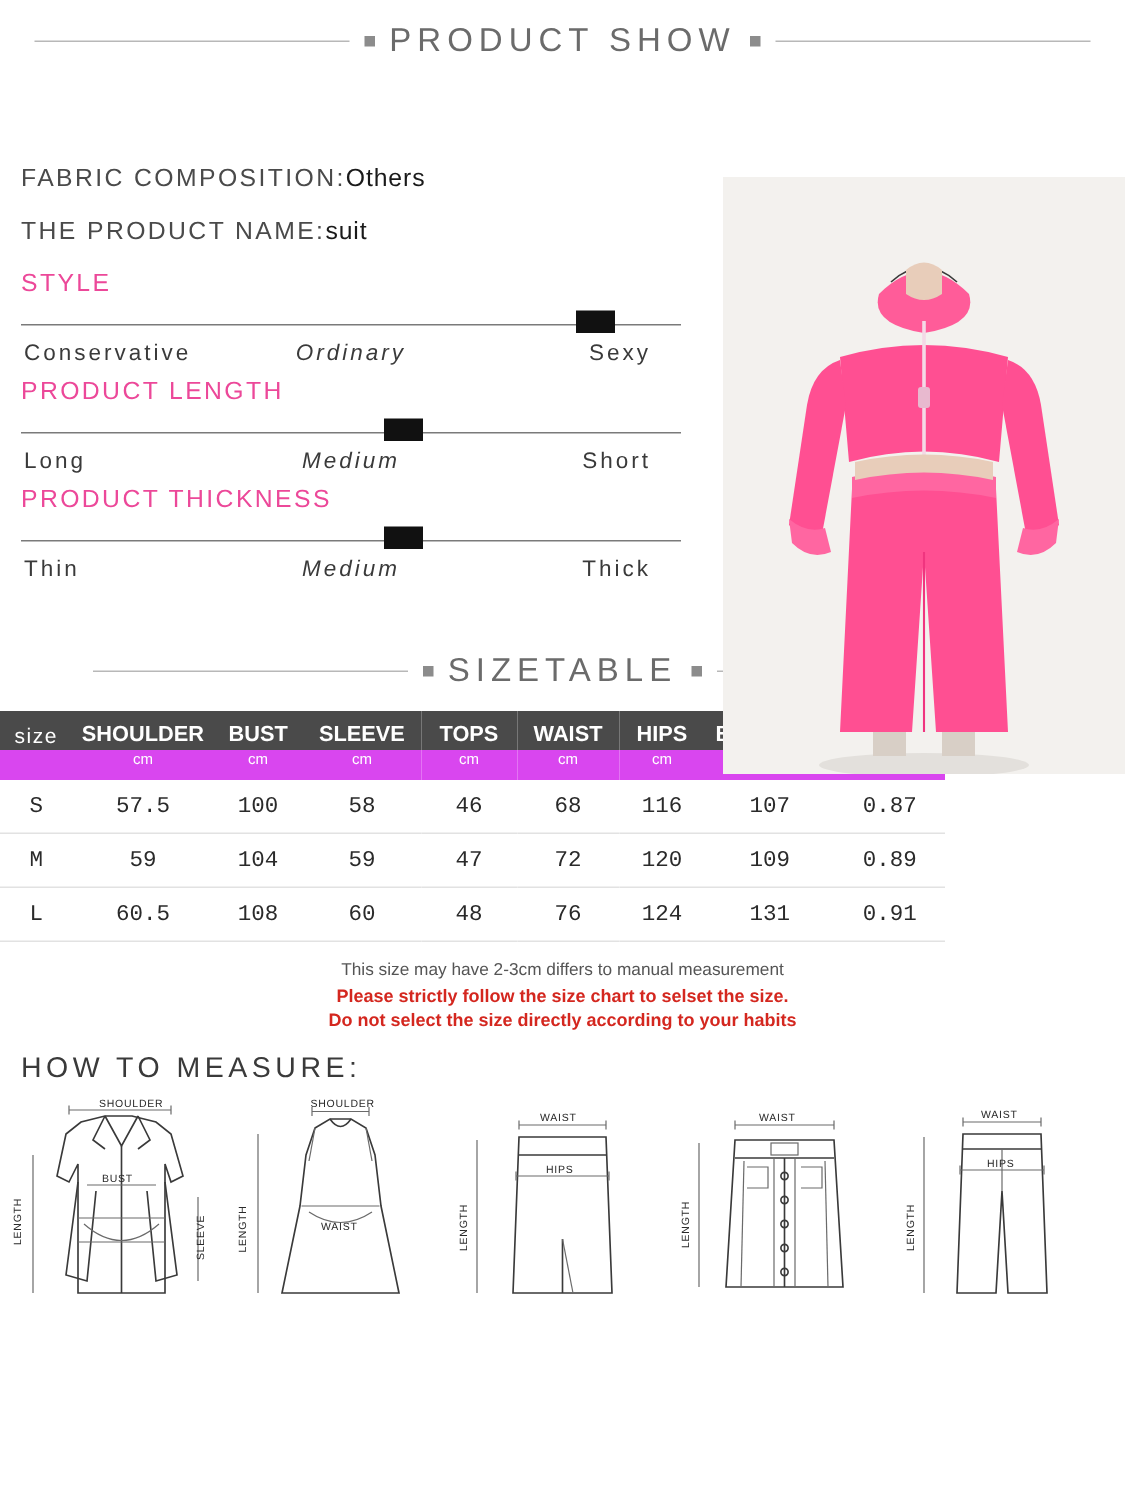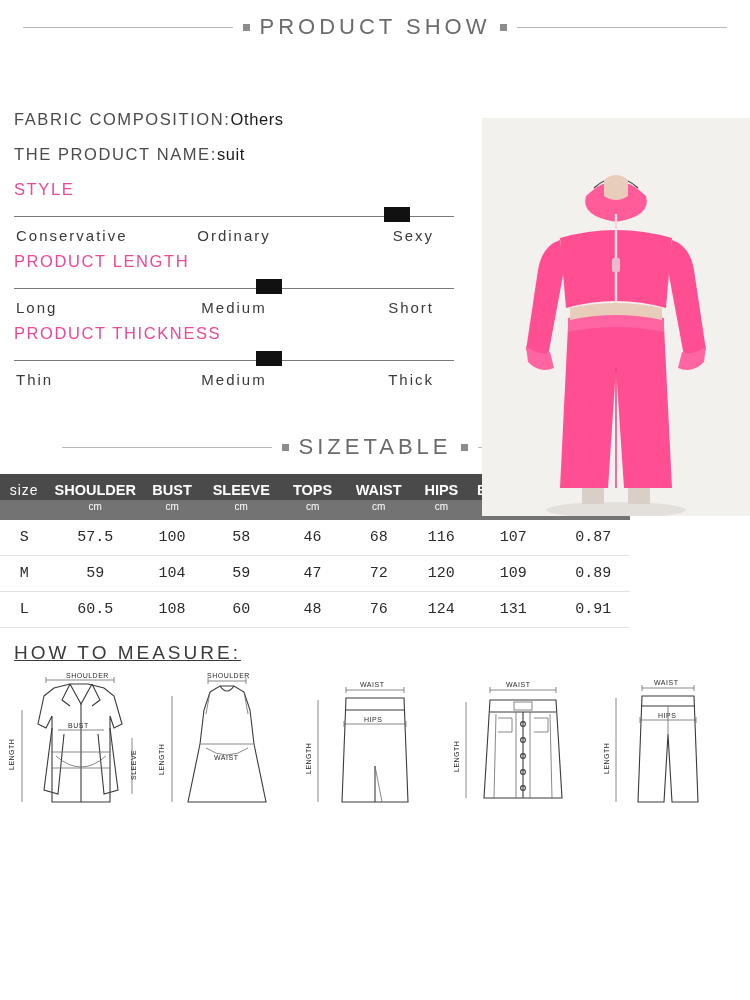--- a/index.html
+++ b/index.html
@@ -58,21 +58,21 @@
   .track .marker {
     position: absolute; top: 2px; width: 26px; height: 15px;
     background: #111; transform: translateX(-50%);
   }
   .ticks {
     display: flex; justify-content: space-between;
     font-size: 15px; letter-spacing: 2px; color: #3a3a3a;
     padding: 4px 2px 0 2px;
   }
   .ticks span:nth-child(1) { width: 33%; text-align: left; }
-  .ticks span:nth-child(2) { width: 34%; text-align: center; }
+  .ticks span:nth-child(2) { width: 34%; text-align: center; font-style: italic; }
   .ticks span:nth-child(3) { width: 33%; text-align: right; padding-right: 18px; }
 
   
   .photo {
     position: absolute; right: 0; top: 78px;
     width: 268px; height: 398px;
     background: #f4f2ef;
     overflow: hidden;
   }
 
@@ -82,42 +82,41 @@
     width: 630px; border-collapse: collapse;
     font-family: "Liberation Mono", monospace;
   }
   table.sizetable thead th {
     background: #4a4a4a; color: #ffffff;
     font-size: 14.5px; font-weight: 700;
     padding: 8px 0 2px 0; text-align: center;
     font-family: "Liberation Sans", sans-serif;
   }
   table.sizetable thead td.unit {
-    background: #737373; color: #ffffff;
+    background: #d946ef; color: #ffffff;
     font-size: 10px; text-align: center; padding-bottom: 8px;
     font-family: "Liberation Sans", sans-serif;
   }
   table.sizetable tbody td {
     font-size: 15px; text-align: center; padding: 9px 0;
     color: #2a2a2a; border-bottom: 1px solid #e2e2e2;
   }
   table.sizetable tbody td.size-col { font-size: 15px; }
   table.sizetable thead th.size-head {
     font-size: 14px; letter-spacing: 1px; font-weight: 400;
   }
 
   .notes { text-align: center; margin-top: 12px; line-height: 1.35; }
   .notes .n1 { font-size: 11.5px; color: #555; }
   .notes .n2, .notes .n3 { font-size: 12px; color: #d4271f; font-weight: 700; }
 
   
   .htm-title {
     font-size: 19px; letter-spacing: 3px; color: #3a3a3a;
     margin: 14px 0 6px 14px;
-    text-decoration: underline;
   }
   .figs { display: flex; justify-content: space-between; padding: 0 6px; }
   .fig { width: 146px; height: 150px; }
   svg { display: block; }
   .ln { fill: none; stroke: #3a3a3a; stroke-width: 1.1; }
   .lnt { fill: none; stroke: #6a6a6a; stroke-width: .8; }
   .cap { font-size: 7px; fill: #2a2a2a; font-family: "Liberation Sans", sans-serif; letter-spacing: .5px; }
 </style>
 </head>
 <body>
@@ -283,20 +282,25 @@
           <td>48</td>
           <td>76</td>
           <td>124</td>
           <td>131</td>
           <td>0.91</td>
         </tr>
       </tbody>
     </table>
   </div>
 
+  <div class="notes">
+    <div class="n1">This size may have 2-3cm differs to manual measurement</div>
+    <div class="n2">Please strictly follow the size chart to selset the size.</div>
+    <div class="n3">Do not select the size directly according to your habits</div>
+  </div>
 
   <div class="htm-title">HOW TO MEASURE:</div>
 
   <div class="figs">
 
     <div class="fig">
       <svg width="146" height="150" viewBox="0 0 146 150">
         <path d="M38 26 L48 18 L64 14 L82 14 L98 18 L108 26 L116 54 L108 58 L104 46 L104 132 L46 132 L46 46 L40 58 L32 54 Z" class="ln"></path>
         <path d="M64 14 L75 34 L86 14" class="ln"></path>
         <path d="M64 14 L56 30 L64 36" class="ln"></path>

